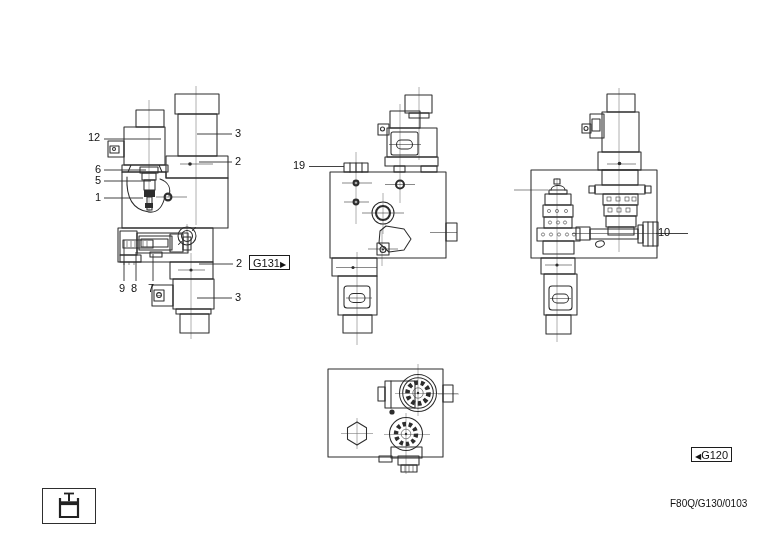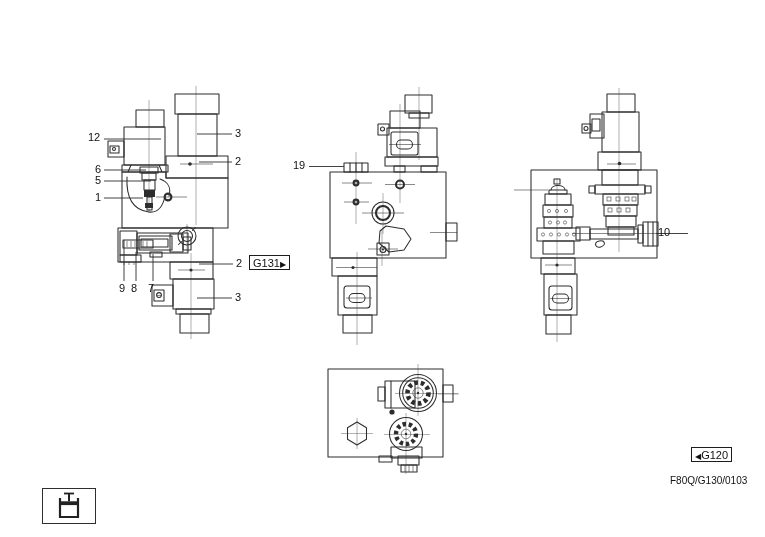--- a/index.html
+++ b/index.html
@@ -266,21 +266,21 @@
   <div class="ref-tag" style="left:249px;top:255px">
     <span>G131</span>
       <span class="ref-arrow">▶</span>
   </div>
   <div class="ref-tag" style="left:691px;top:447px">
     <span class="ref-arrow">◀</span>
       <span>G120</span>
   </div>
 
   
-  <div class="footer-code" style="left:670px;top:476px">F80Q/G130/0103</div>
+  <div class="footer-code" style="left:670px;top:499px">F80Q/G130/0103</div>
 
   
   <div class="legend-box">
     <svg width="52" height="34" viewBox="0 0 52 34">
       <path d="M17,9 V28 H35 V9" fill="none" stroke="#222" stroke-width="2.2"></path>
       <rect x="17.9" y="12.3" width="16.2" height="3.8" fill="#222"></rect>
       <path d="M26,4.5 V12.3" stroke="#222" stroke-width="2"></path>
       <path d="M21,4.5 H31" stroke="#222" stroke-width="1.8"></path>
     </svg>
   </div>

